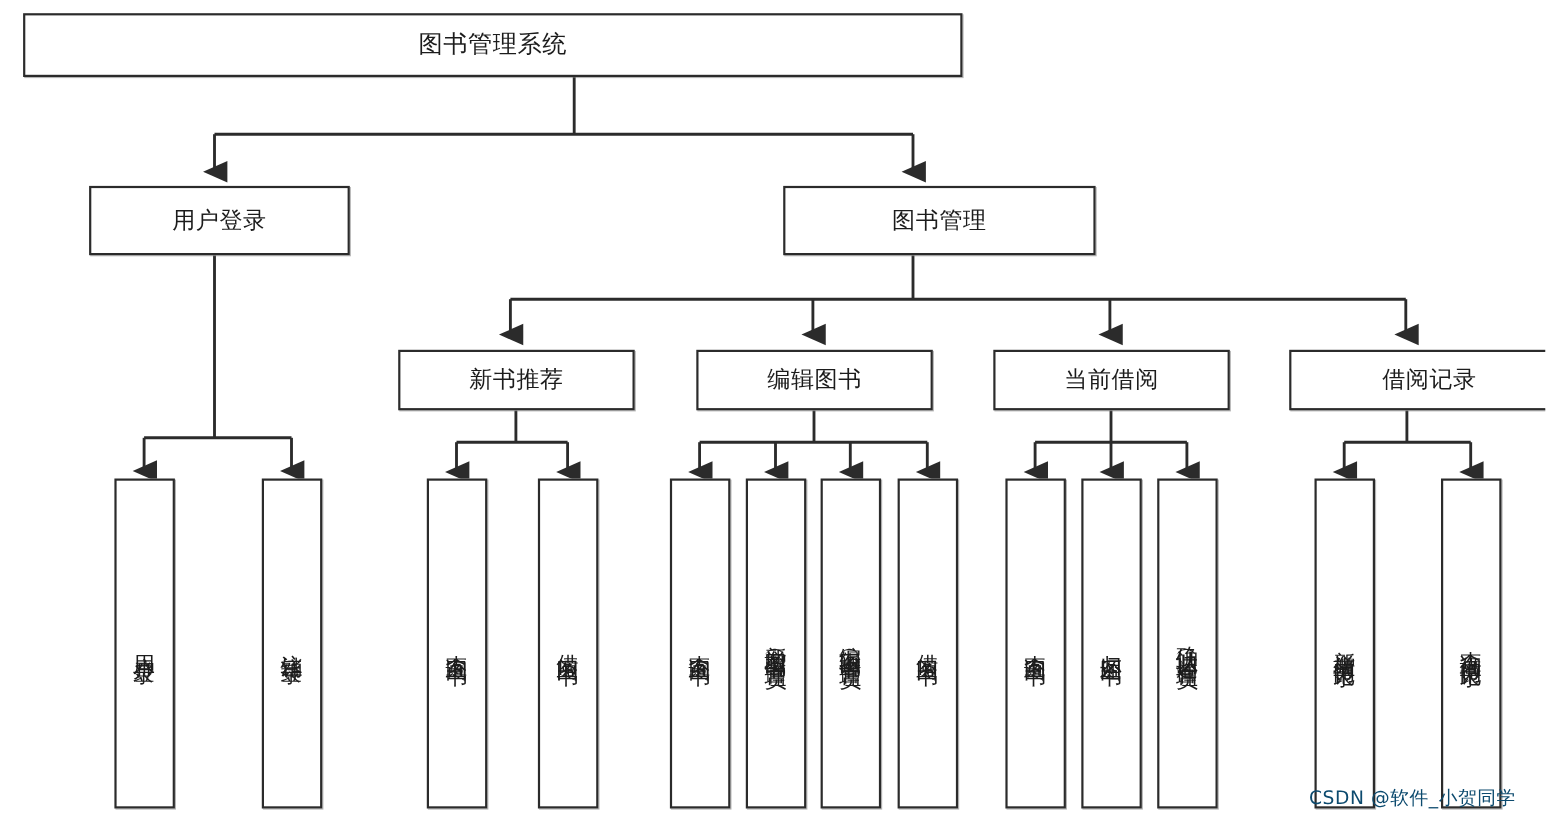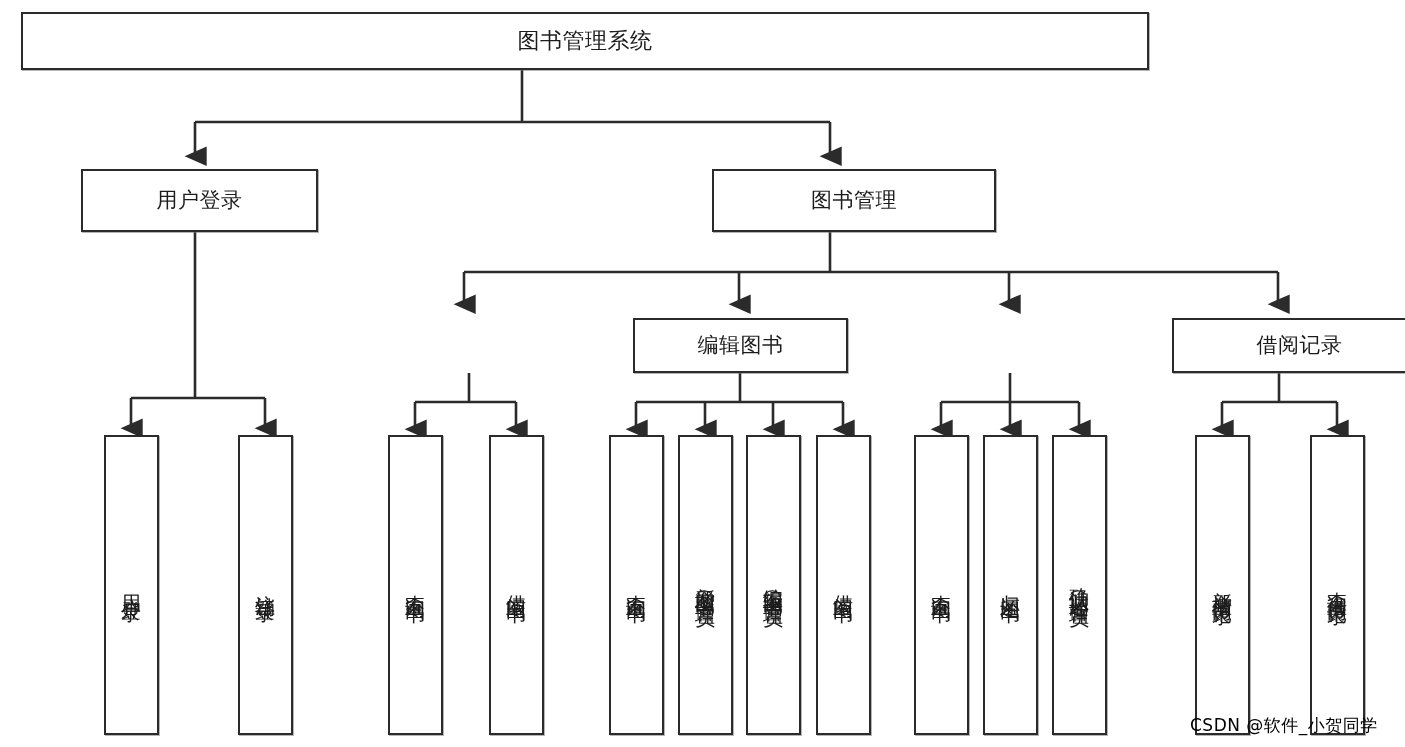--- a/index.html
+++ b/index.html
@@ -59,21 +59,21 @@
     font-size: 20px;
     letter-spacing: 3px;
     white-space: nowrap;
     line-height: 1;
   }
   .watermark {
     position: absolute;
     left: 1190px;
     top: 714px;
     font-size: 17px;
-    color: #000000;
+    color: #0c4a6e;
     white-space: nowrap;
     z-index: 5;
     letter-spacing: 0.5px;
   }
 </style>
 </head>
 <body>
 
 <div id="canvas">
 
@@ -121,34 +121,40 @@
       <path d="M1010,402 L1010,429" marker-end="url(#arrow)"></path>
       <path d="M1079,402 L1079,429" marker-end="url(#arrow)"></path>
 
       <path d="M1279,373 L1279,402"></path>
       <path d="M1222,402 L1337,402"></path>
       <path d="M1222,402 L1222,429" marker-end="url(#arrow)"></path>
       <path d="M1337,402 L1337,429" marker-end="url(#arrow)"></path>
     </g>
   </svg>
 
-  <div class="node root" style="left:21px; top:12px; width:1128px; height:58px;">
+  <div class="node root" style="left:21px; top:12px; width:854px; height:58px;">
     <span class="label">图书管理系统</span>
   </div>
 
   <div class="node level2" style="left:81px; top:169px; width:237px; height:63px;">
     <span class="label">用户登录</span>
   </div>
   <div class="node level2" style="left:712px; top:169px; width:284px; height:63px;">
     <span class="label">图书管理</span>
   </div>
 
+  <div class="node level3" style="left:362px; top:318px; width:215px; height:55px;">
+    <span class="label">新书推荐</span>
+  </div>
   <div class="node level3" style="left:633px; top:318px; width:215px; height:55px;">
     <span class="label">编辑图书</span>
   </div>
+  <div class="node level3" style="left:903px; top:318px; width:215px; height:55px;">
+    <span class="label">当前借阅</span>
+  </div>
   <div class="node level3" style="left:1172px; top:318px; width:255px; height:55px;">
     <span class="label">借阅记录</span>
   </div>
 
   <div class="node leaf" style="left:104px; top:435px; width:55px; height:300px;">
     <span class="label">用户登录</span>
   </div>
   <div class="node leaf" style="left:238px; top:435px; width:55px; height:300px;">
     <span class="label">注销登录</span>
   </div>

